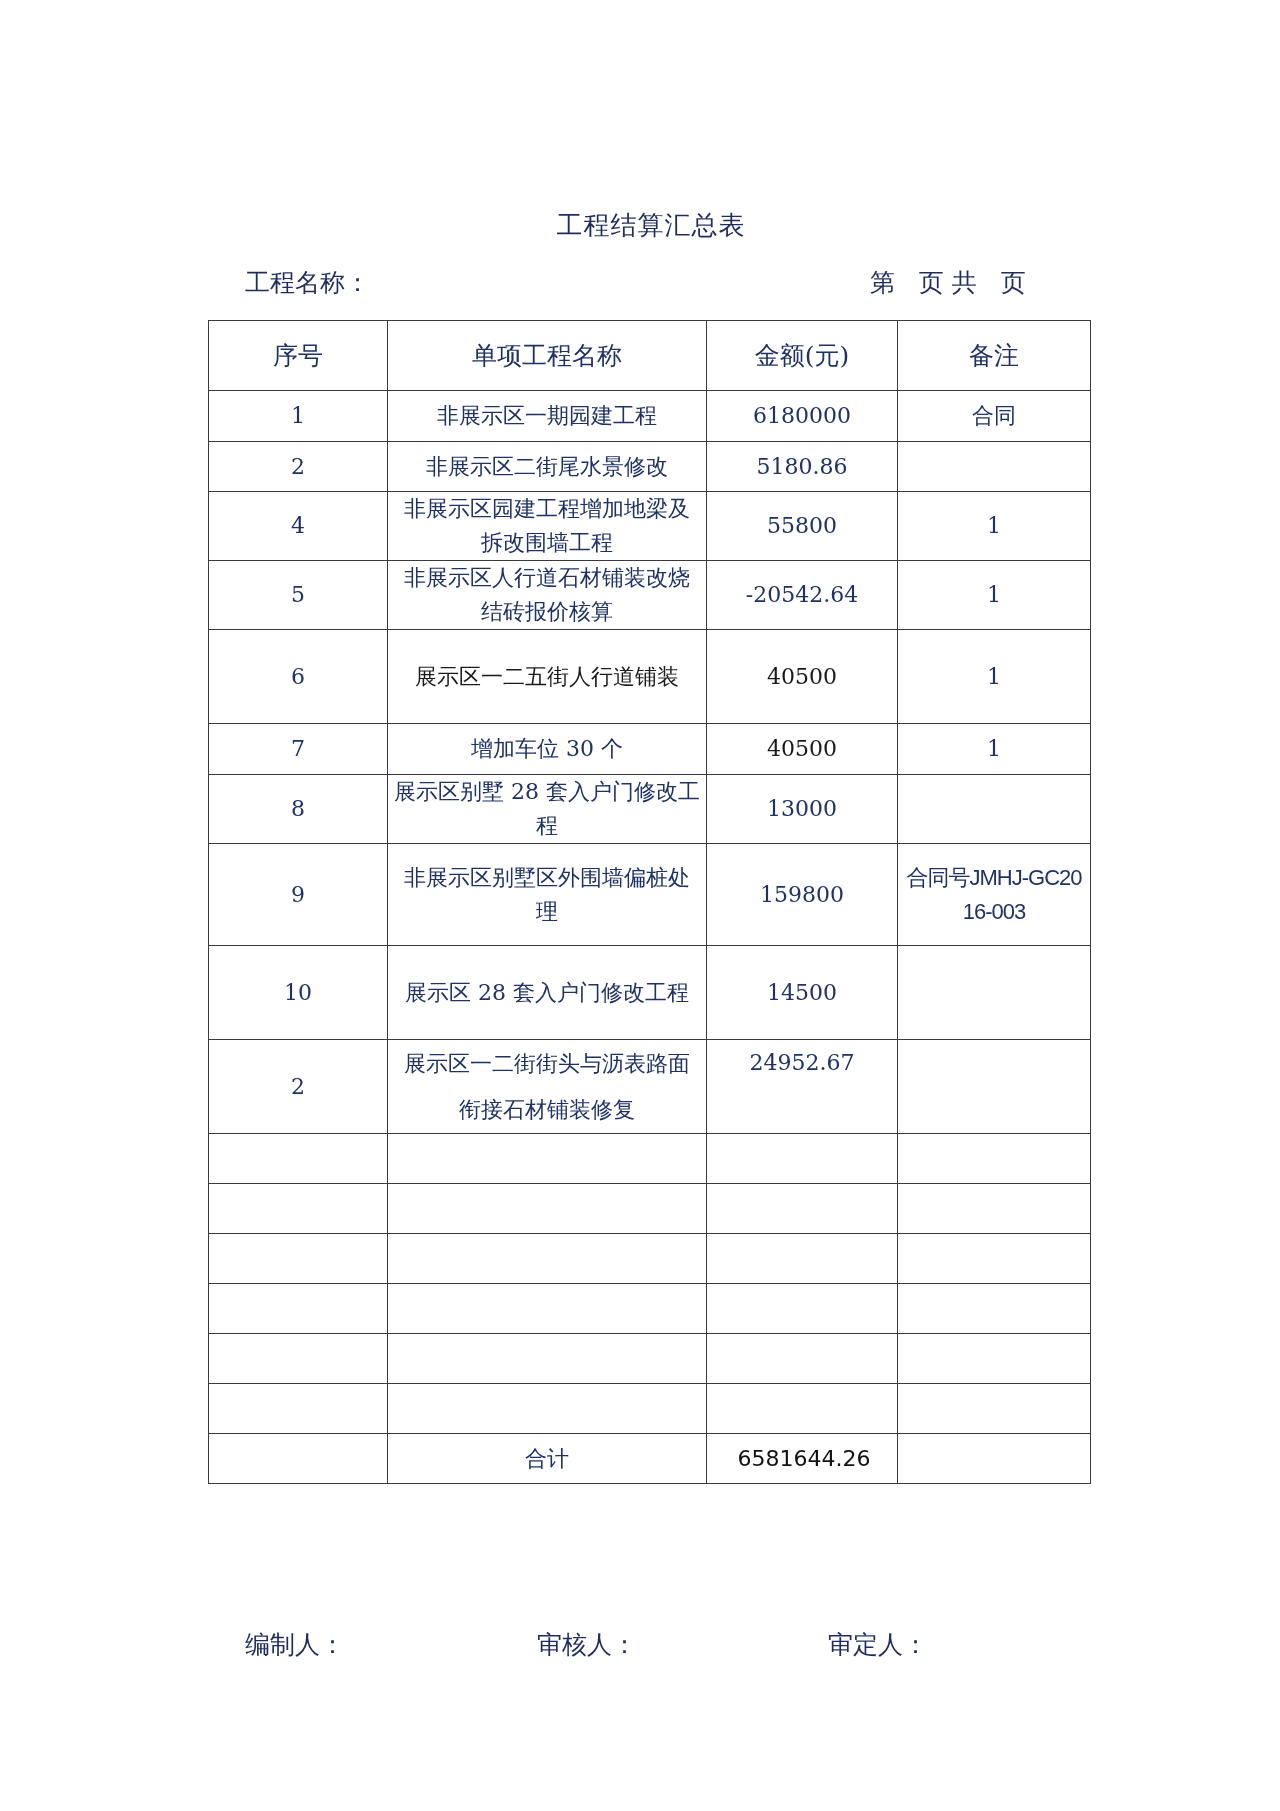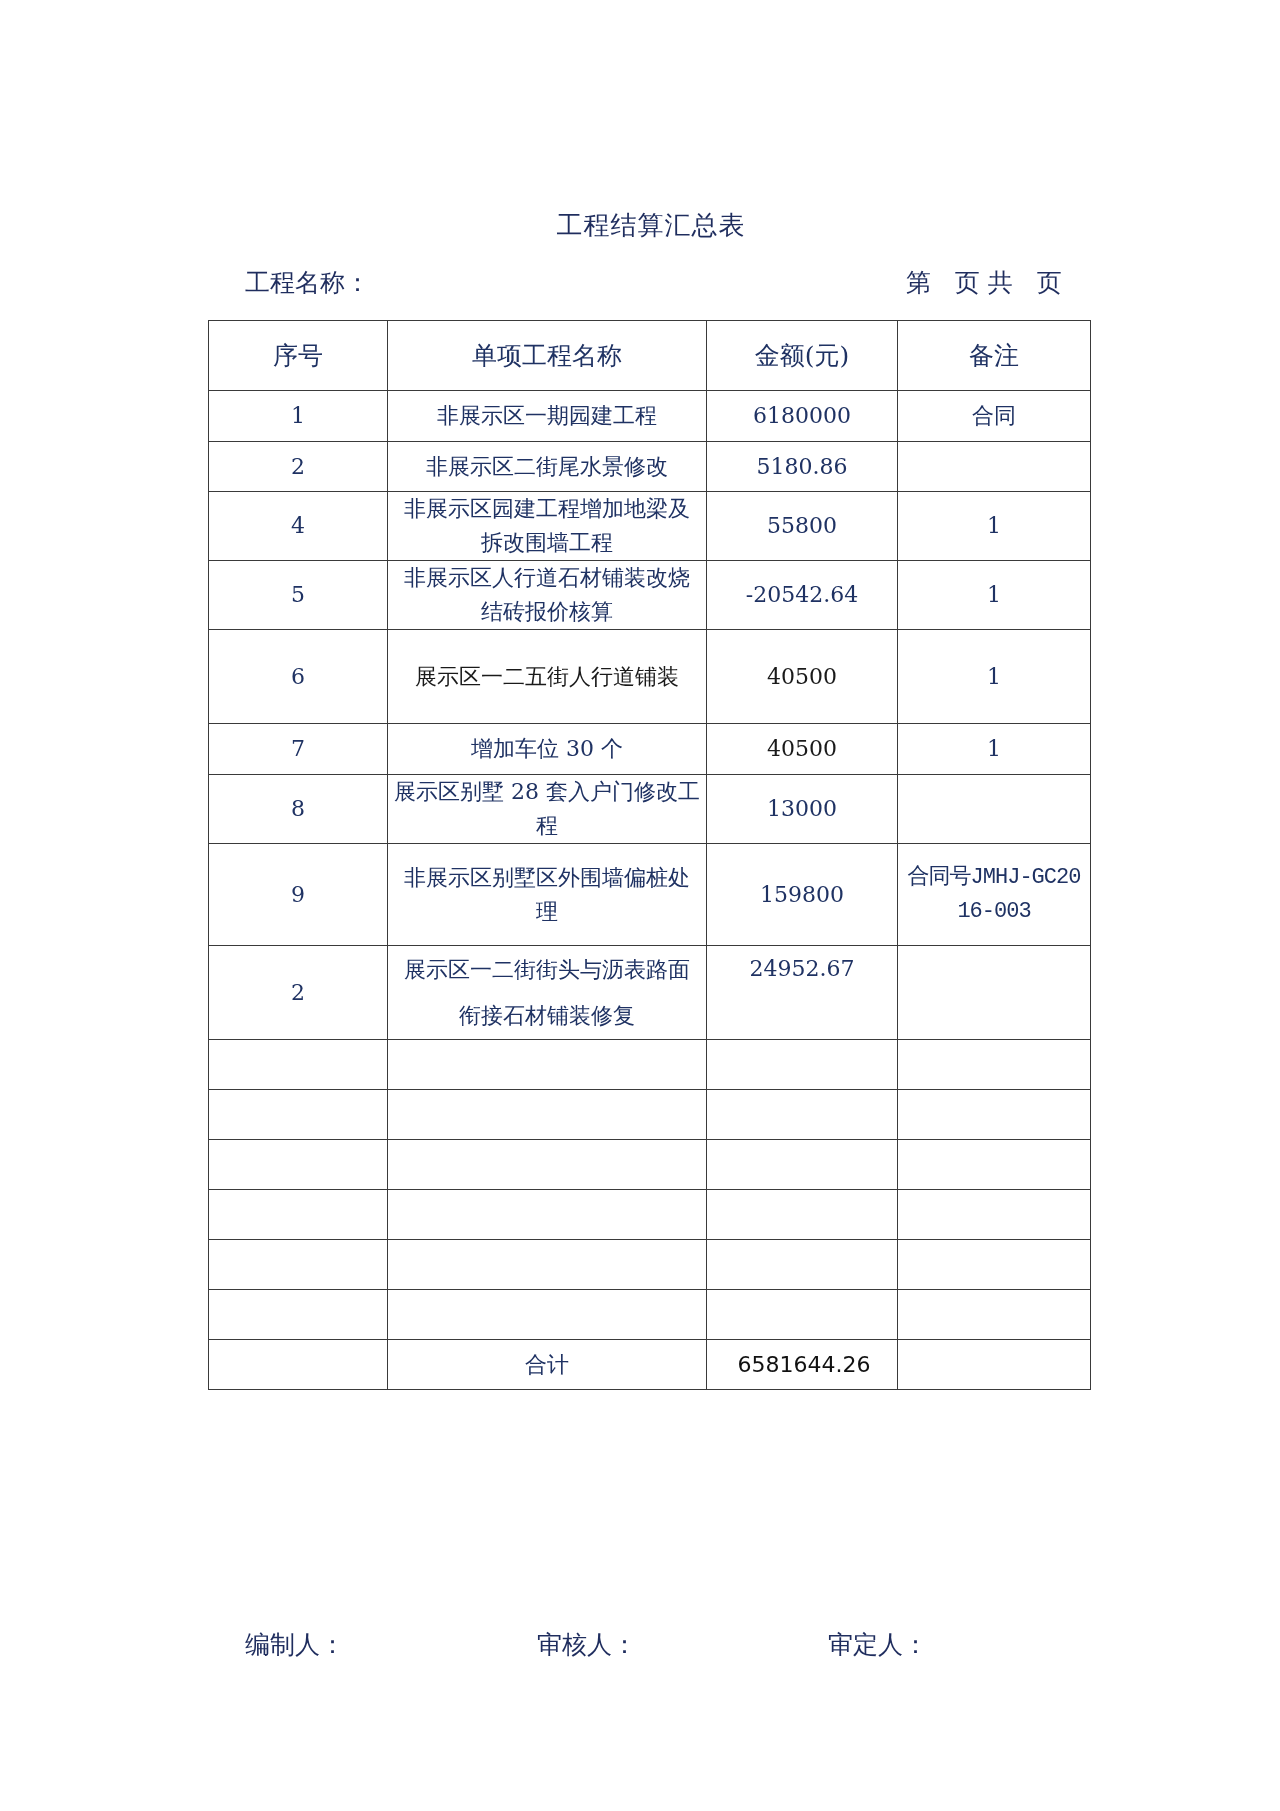--- a/index.html
+++ b/index.html
@@ -1,32 +1,32 @@
 <!DOCTYPE html>
 <html><head>
 <meta charset="utf-8">
 <style>
   html, body { margin: 0; padding: 0; background: #ffffff; }
   body { width: 1280px; height: 1811px; position: relative; overflow: hidden;
          font-family: "DejaVu Serif", "Liberation Serif", serif; color: #1f3263; }
   .title { position: absolute; left: 0; width: 1302px; top: 208px; text-align: center;
            font-size: 26px; letter-spacing: 1px; color: #1f2d5e; }
   .proj-label { position: absolute; left: 245px; top: 266px; font-size: 25px; color: #1f2d5e; }
-  .page-info { position: absolute; left: 870px; top: 266px; font-size: 25px; color: #1f2d5e; white-space: pre; margin-left: 36px; }
+  .page-info { position: absolute; left: 870px; top: 266px; font-size: 25px; color: #1f2d5e; white-space: pre; }
   table.summary { position: absolute; left: 208px; top: 320px; width: 882px;
                   border-collapse: collapse; table-layout: fixed; }
   table.summary td, table.summary th { border: 1.5px solid #3a3a3a; text-align: center;
         vertical-align: middle; padding: 0 6px; font-weight: normal; color: #1f3263;
         font-size: 22px; line-height: 34px; }
   table.summary th { font-size: 25px; }
   .c1 { width: 179px; } .c2 { width: 319px; } .c3 { width: 191px; } .c4 { width: 193px; }
   .top { vertical-align: top !important; padding-top: 6px !important; }
   .dark { color: #1a1a1a !important; }
   .wide-lines { line-height: 46px !important; }
-  .code { font-family: Liberation Mono, monospace; font-size: 21px; letter-spacing: -1px; }
+  .code { font-family: Liberation Sans, sans-serif; font-size: 21px; letter-spacing: -1px; }
   .total-val { text-align: left; font-family: "DejaVu Sans", "Liberation Sans", sans-serif;
                color: #111 !important; font-size: 20px; padding-left: 10px !important; }
   .sig { position: absolute; top: 1628px; font-size: 25px; color: #1f2d5e; }
 </style>
 </head>
 <body>
 
 <div class="title">工程结算汇总表</div>
 <div class="proj-label">工程名称：</div>
 <div class="page-info">第   页 共   页</div>
@@ -87,20 +87,26 @@
     <td>13000</td>
     <td></td>
   </tr>
   <tr style="height:102px">
     <td>9</td>
     <td>非展示区别墅区外围墙偏桩处理</td>
     <td>159800</td>
     <td class="code" style="word-break:break-all">合同号JMHJ-GC2016-003</td>
   </tr>
   <tr style="height:94px">
+    <td>10</td>
+    <td class="wide-lines">展示区 28 套入户门修改工程</td>
+    <td>14500</td>
+    <td></td>
+  </tr>
+  <tr style="height:94px">
     <td>2</td>
     <td class="wide-lines">展示区一二街街头与沥表路面衔接石材铺装修复</td>
     <td class="top">24952.67</td>
     <td></td>
   </tr>
   <tr style="height:50px">
         <td></td>
         <td></td>
         <td></td>
         <td></td>

